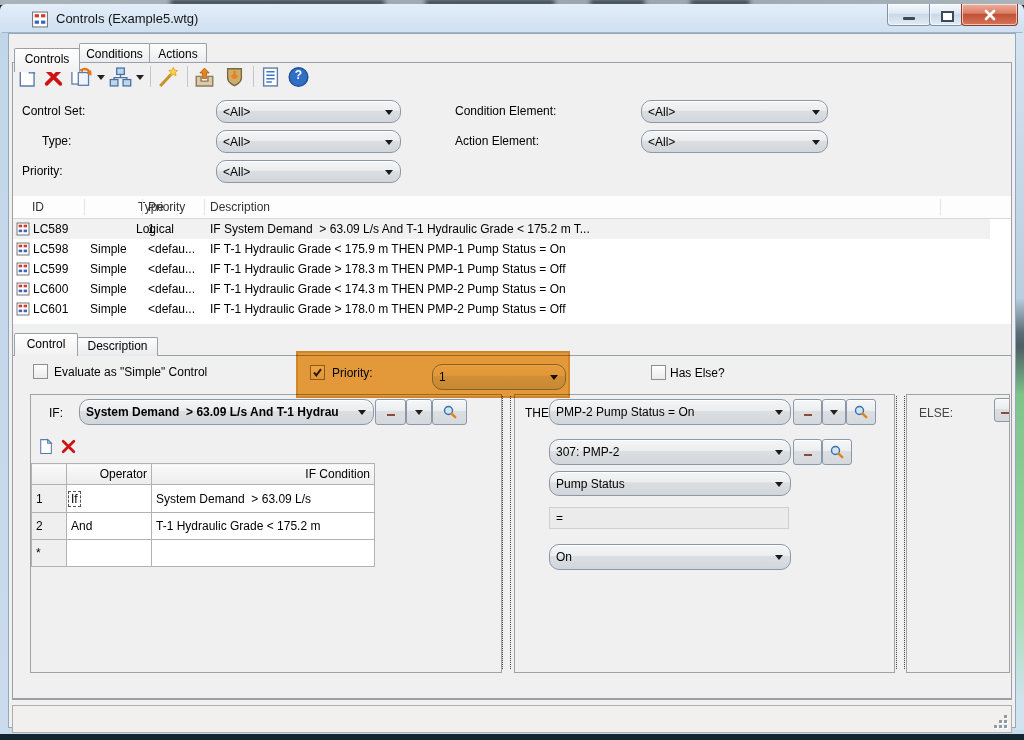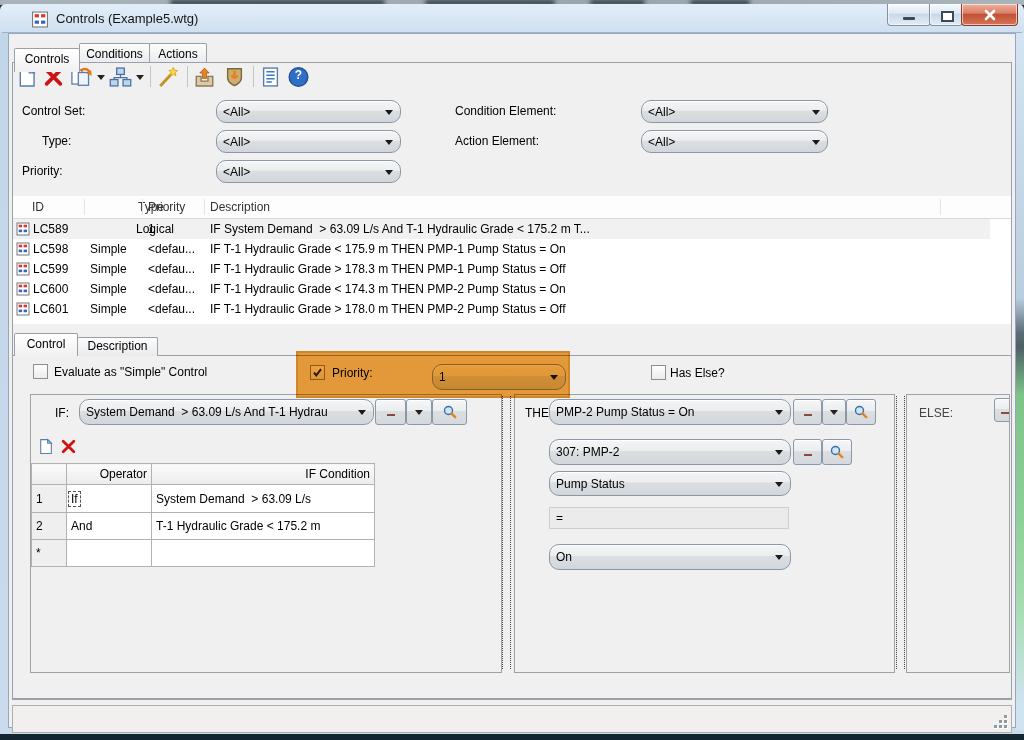--- a/index.html
+++ b/index.html
@@ -342,22 +342,22 @@
     <span class="cval">1</span>
     <span class="carrow"></span>
   </div>
 
   <div class="abs cb" style="left:651px;top:365px;z-index:3;"></div>
   <div class="abs lbl" style="left:670px;top:366px;z-index:3;">Has Else?</div>
 
   <div class="abs highlight" style="left:296px;top:351px;width:270px;height:43px;"></div>
 
   <div class="abs panel" style="left:30px;top:394px;width:470px;height:277px;z-index:3;">
-    <span class="abs" style="left:24px;top:11px;">IF:</span>
-    <div class="abs combo" style="left:48px;top:4px;width:293px;height:24px;">
+    <span class="abs" style="left:18px;top:11px;">IF:</span>
+    <div class="abs combo" style="left:48px;top:4px;width:293px;height:24px;font-weight:bold;">
       <span class="cval">System Demand  &gt; 63.09 L/s And T-1 Hydrau</span>
       <span class="carrow"></span>
     </div>
     <div class="abs sbtn" style="left:344px;top:4px;width:29px;height:24px;">
       <span class="dashg"></span>
     </div>
     <div class="abs sbtn" style="left:375px;top:4px;width:24px;height:24px;">
       <span class="darrow"></span>
     </div>
     <div class="abs sbtn" style="left:401px;top:4px;width:33px;height:24px;">

